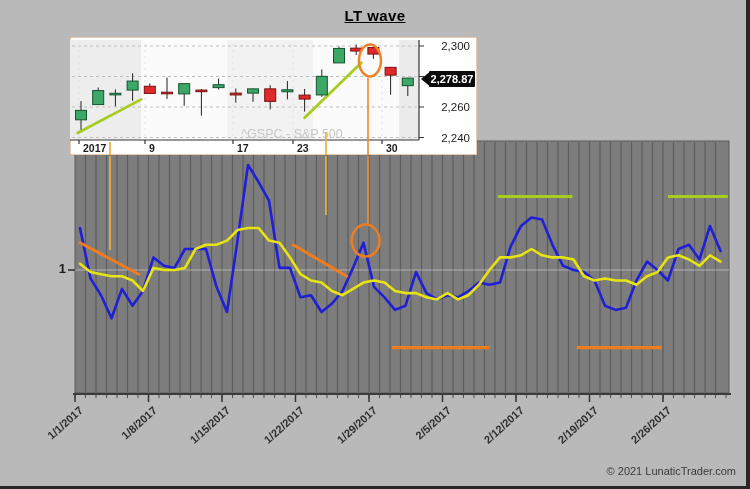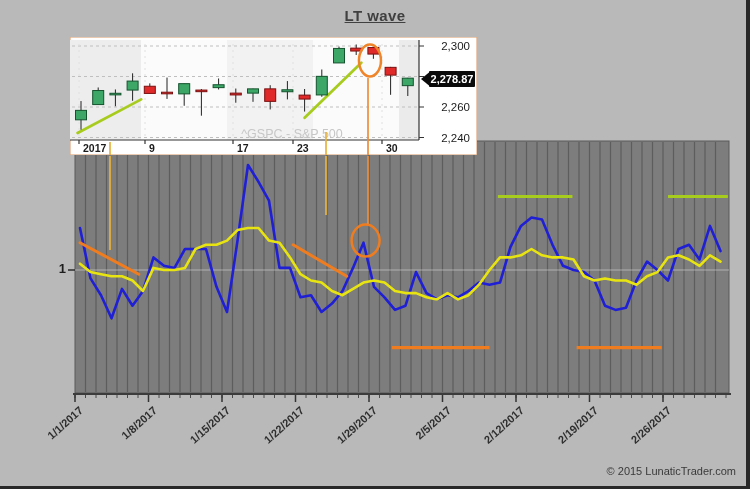--- a/index.html
+++ b/index.html
@@ -1,21 +1,21 @@
 <!DOCTYPE html>
 <html><head>
 <meta charset="utf-8">
 <style>
   html,body{margin:0;padding:0;}
   body{width:750px;height:489px;position:relative;overflow:hidden;
        background:#b9b9b9;font-family:"Liberation Sans",sans-serif;}
   #stage{position:absolute;inset:0;}
   .abs{position:absolute;}
   #page-title{left:0;right:0;top:7px;text-align:center;font-size:15px;font-weight:bold;
-              color:#404040;text-decoration:underline;letter-spacing:.4px;}
+              color:#000000;text-decoration:underline;letter-spacing:.4px;}
   #main-svg{left:0;top:0;z-index:1;}
   #inset-svg{left:70px;top:37px;z-index:3;}
   #y1-label{left:44px;top:261px;width:22px;text-align:right;font-size:13px;font-weight:600;
             color:#1d1d1d;z-index:2;}
   .xlab{position:absolute;width:80px;text-align:right;font-size:11px;font-weight:600;
         color:#2e2e2e;transform-origin:100% 0;transform:rotate(-42deg);z-index:2;}
   #copyright{right:14px;top:465px;font-size:11px;color:#3a3a3a;z-index:2;}
   #edge-right{right:0;top:0;width:4px;height:489px;background:#282828;z-index:9;}
   #edge-bottom{left:0;bottom:0;height:3px;width:750px;background:#282828;z-index:9;}
 </style>
@@ -271,16 +271,16 @@
       <div class="xlab" style="left: 70.5px; top: 404px;">1/8/2017</div>
       <div class="xlab" style="left: 144px; top: 404px;">1/15/2017</div>
       <div class="xlab" style="left: 217.5px; top: 404px;">1/22/2017</div>
       <div class="xlab" style="left: 291px; top: 404px;">1/29/2017</div>
       <div class="xlab" style="left: 364.5px; top: 404px;">2/5/2017</div>
       <div class="xlab" style="left: 438px; top: 404px;">2/12/2017</div>
       <div class="xlab" style="left: 511.5px; top: 404px;">2/19/2017</div>
       <div class="xlab" style="left: 585px; top: 404px;">2/26/2017</div>
     </div>
 
-  <div class="abs" id="copyright">© 2015 LunaticTrader.com</div>
+  <div class="abs" id="copyright">© 2021 LunaticTrader.com</div>
   <div class="abs" id="edge-right"></div>
   <div class="abs" id="edge-bottom"></div>
 </div>
 
 </body></html>

